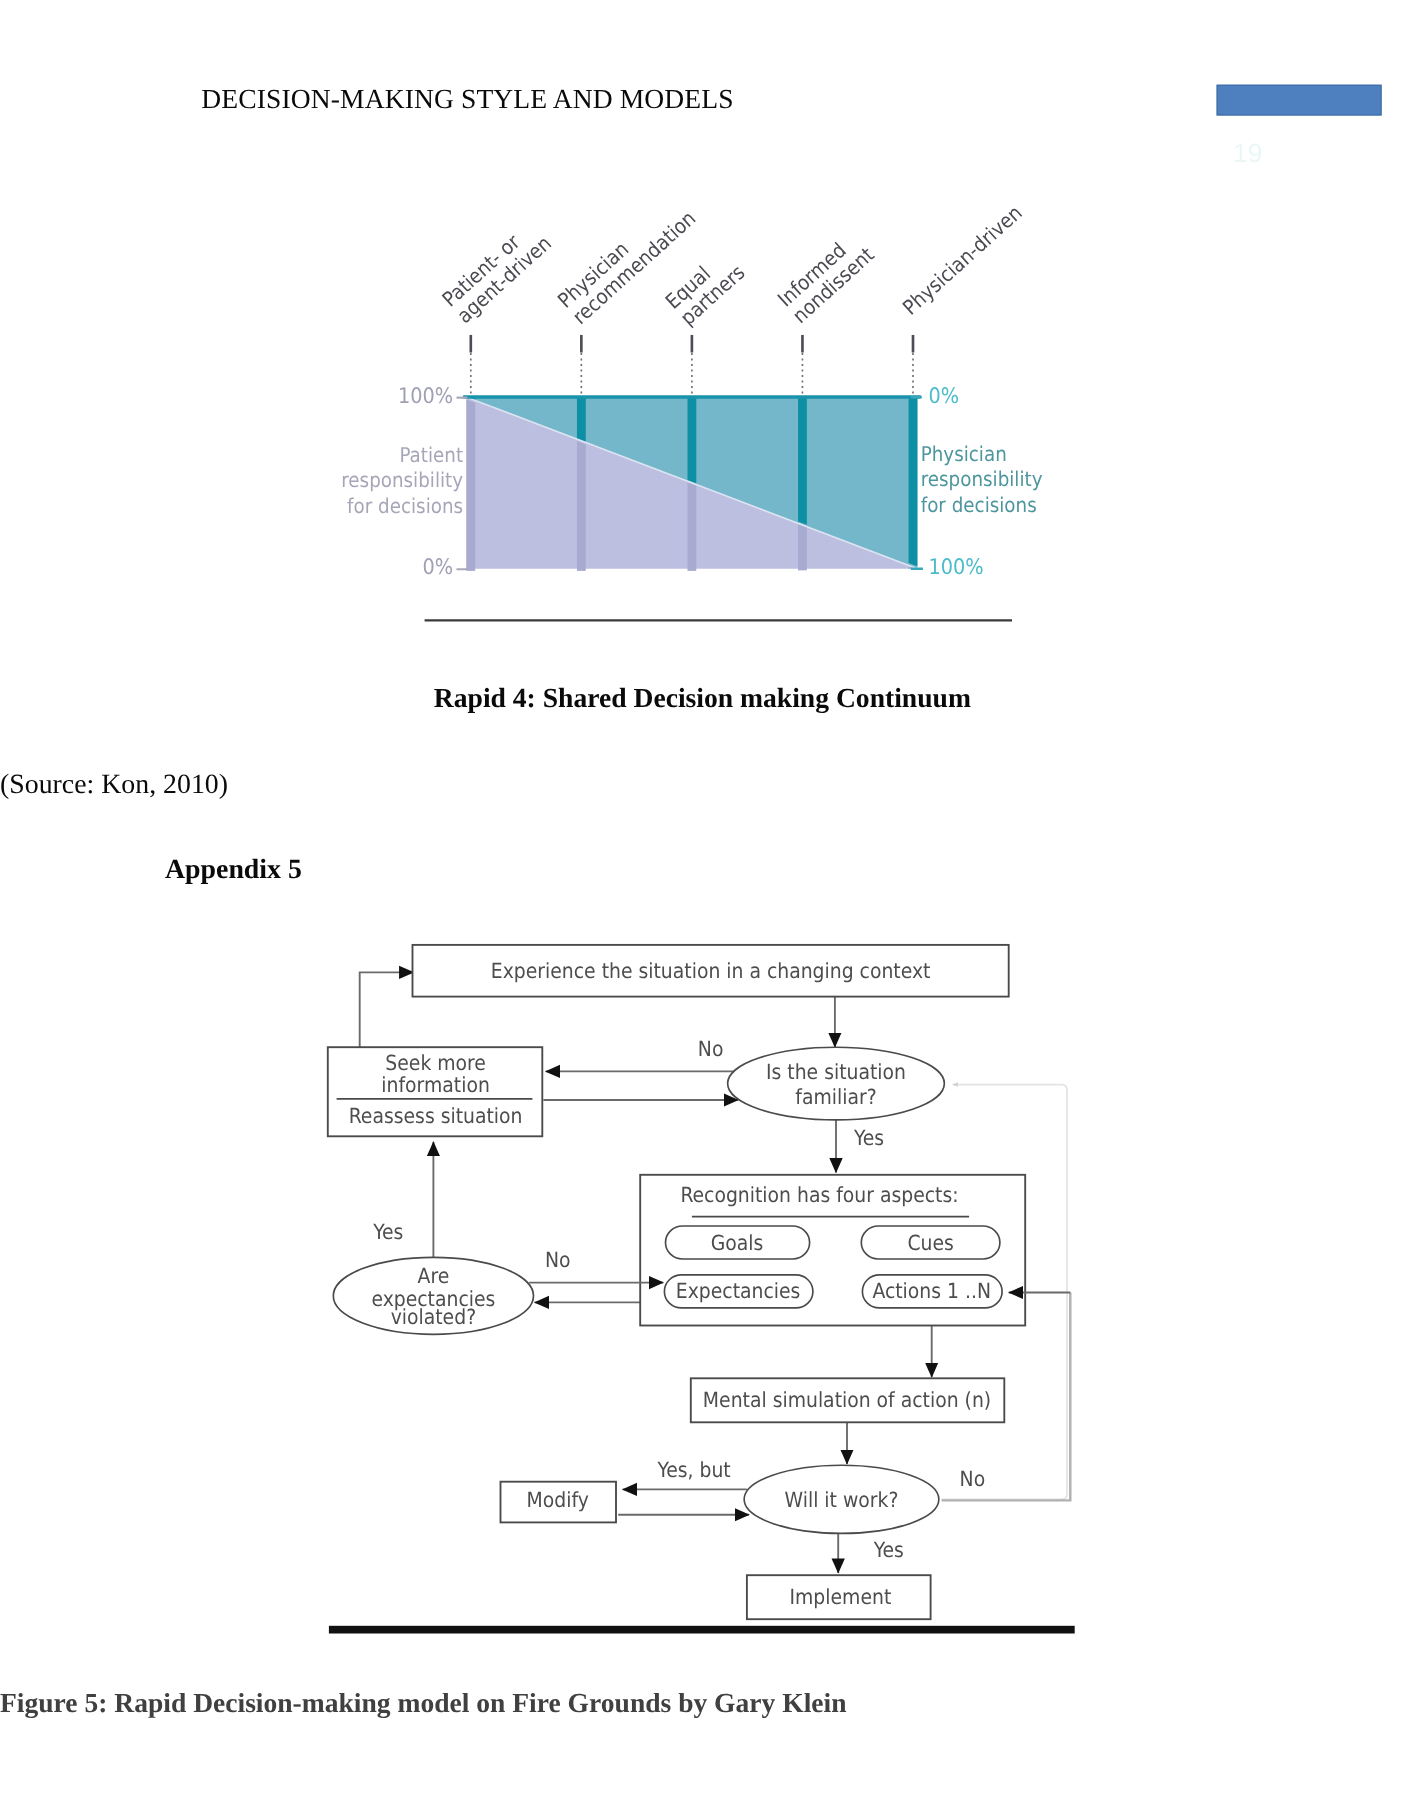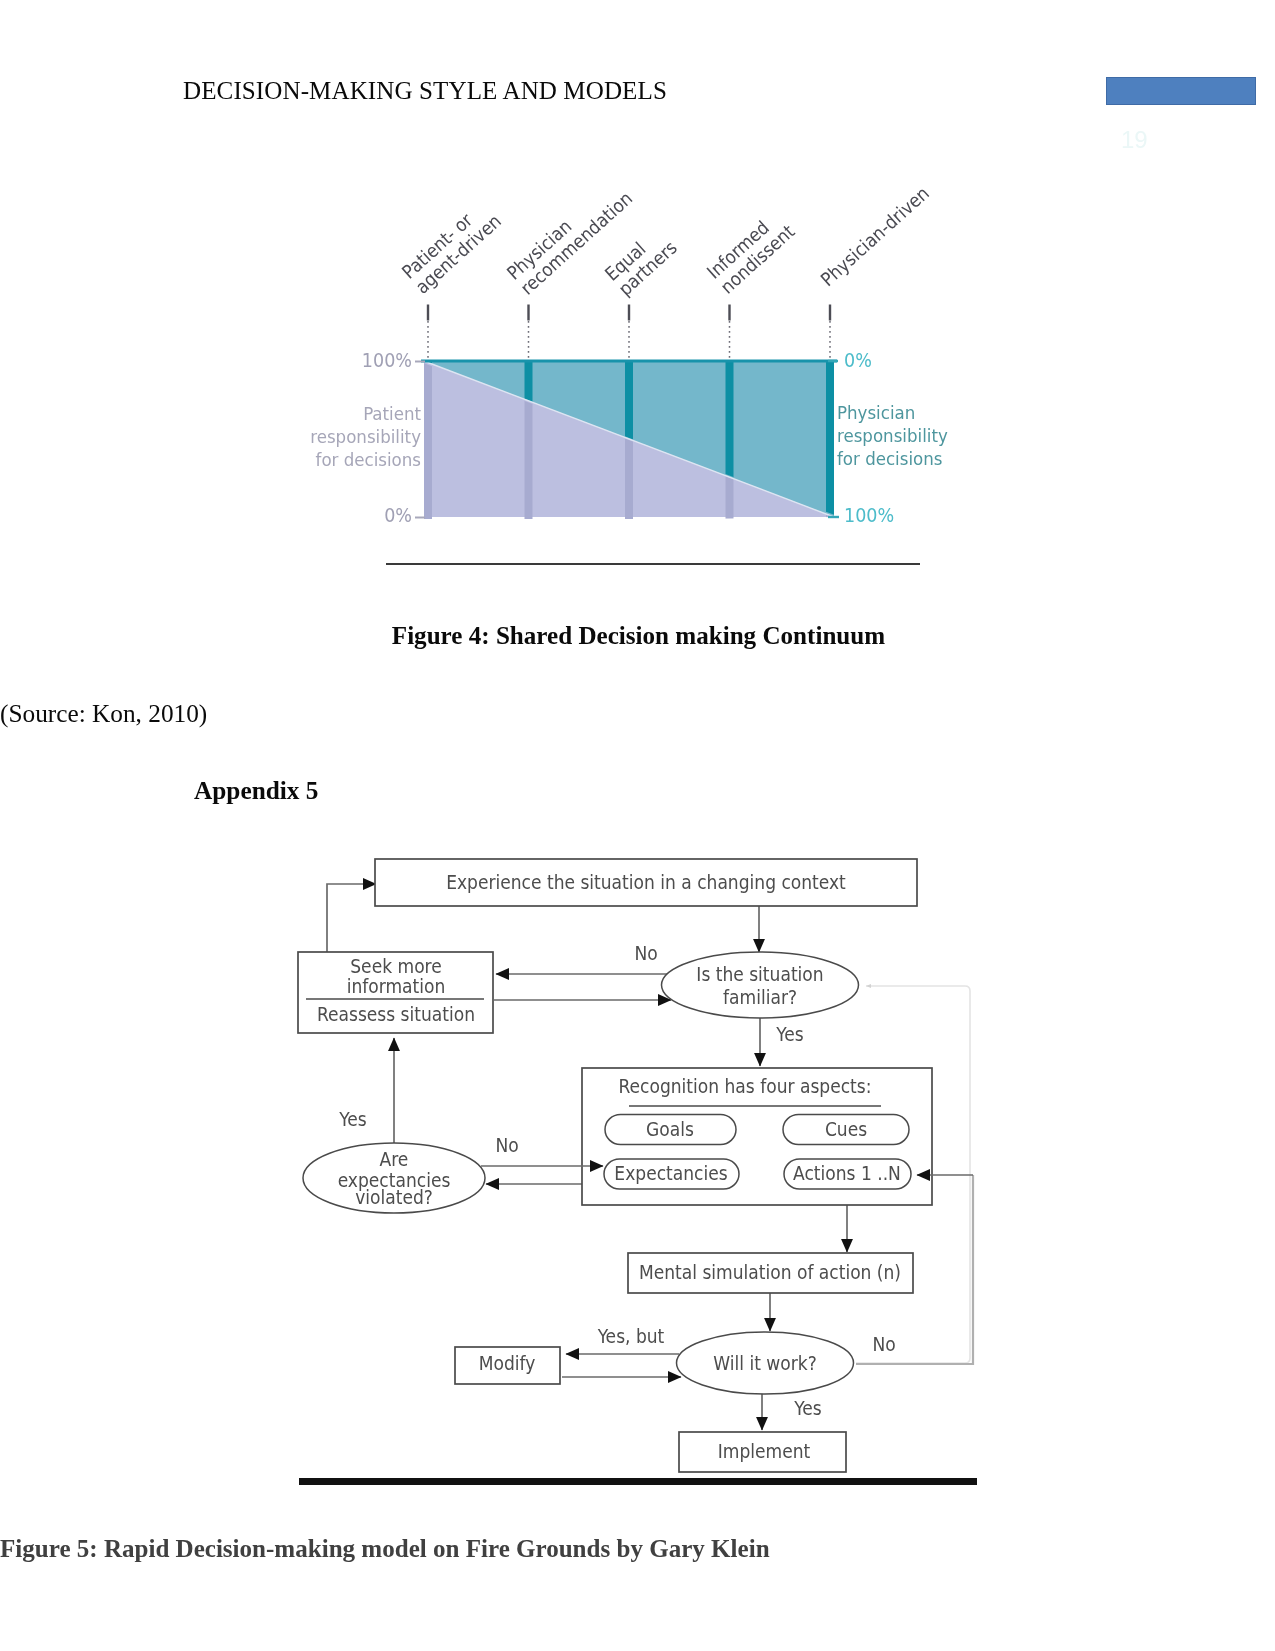--- a/index.html
+++ b/index.html
@@ -34,21 +34,21 @@
   .nline{stroke:#4a4a4a;stroke-width:1.6;}
   .nt{font-family:"DejaVu Sans",sans-serif;font-stretch:condensed;font-size:19px;fill:#4d4d4d;}
   .et{font-family:"DejaVu Sans",sans-serif;font-stretch:condensed;font-size:19px;fill:#4d4d4d;}
   .conn path{fill:none;stroke:#6a6a6a;stroke-width:1.7;marker-end:url(#ah);}
   .conn path.lite{stroke:#e4e4e4;stroke-width:1.6;marker-end:url(#ahl);}
   .conn path.mid{stroke:#b0b0b0;stroke-width:2.2;marker-end:none;}
   .fig5rule{fill:#111;}
 
   .fig4-caption{position:absolute;left:1px;top:606px;width:1275px;text-align:center;font-size:25.1px;font-weight:bold;color:#0a0a0a;}
   .fig4-source{position:absolute;left:0;top:683px;width:1275px;text-align:left;font-size:25.3px;color:#0a0a0a;}
-  .appendix{position:absolute;left:150px;top:760px;font-size:25.3px;font-weight:bold;color:#0a0a0a;margin-left:44px;}
+  .appendix{position:absolute;left:150px;top:760px;font-size:25.3px;font-weight:bold;color:#0a0a0a;}
   .fig5-caption{position:absolute;left:0;top:1519px;width:1275px;font-size:25.05px;font-weight:bold;color:#404040;}
 </style>
 </head>
 <body>
 
 <div class="page">
 
   <div class="running-title">DECISION-MAKING STYLE AND MODELS</div>
   <div class="page-num-box"></div>
   <div class="page-num">19</div>
@@ -159,21 +159,21 @@
         </g>
         <g transform="translate(516,119) rotate(-42)">
           <text class="rotlab" x="0" y="3" text-anchor="start">Physician-driven</text>
         </g>
       </g>
 
       <line class="fig4rule" x1="76" y1="398" x2="610" y2="398"></line>
     </svg>
   </div>
 
-  <div class="fig4-caption">Figure 4: Shared Decision making Continuum</div>
+  <div class="fig4-caption">Rapid 4: Shared Decision making Continuum</div>
   <div class="fig4-source">(Source: Kon, 2010)</div>
   <div class="appendix">Appendix 5</div>
 
   <div id="fig5-host">
     <svg id="fig5-svg" width="720" height="640" viewBox="290 835 720 640" xmlns="http://www.w3.org/2000/svg">
       <defs>
         <marker id="ah" viewBox="0 0 10 10" refX="9.6" refY="5" markerWidth="8.1" markerHeight="8.1" orient="auto-start-reverse">
           <path d="M0,0.6 L10,5 L0,9.4 z" fill="#111"></path>
         </marker>
         <marker id="ahl" viewBox="0 0 10 10" refX="9.6" refY="5" markerWidth="3.4" markerHeight="3.4" orient="auto-start-reverse">

